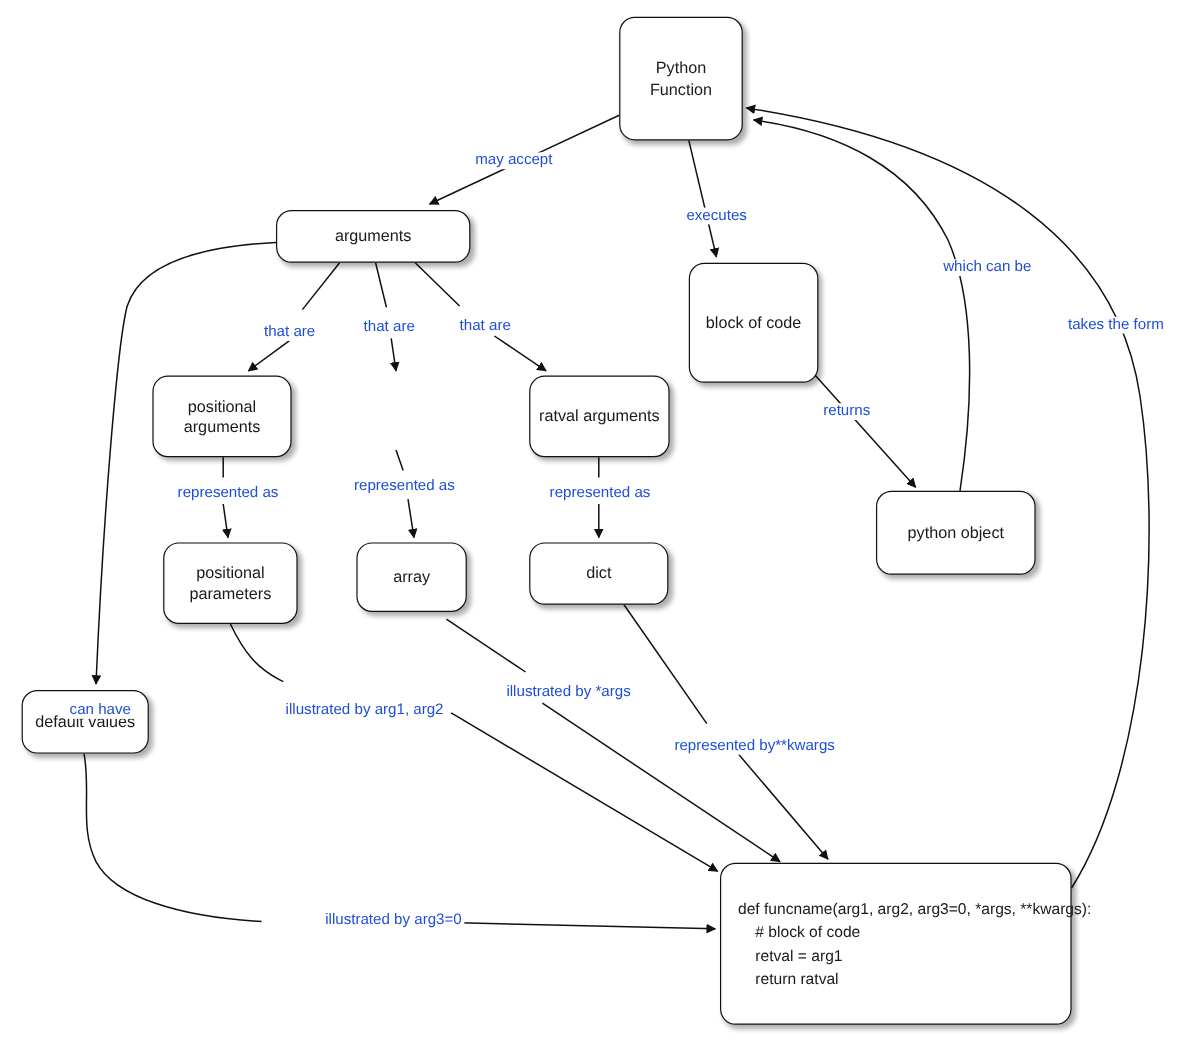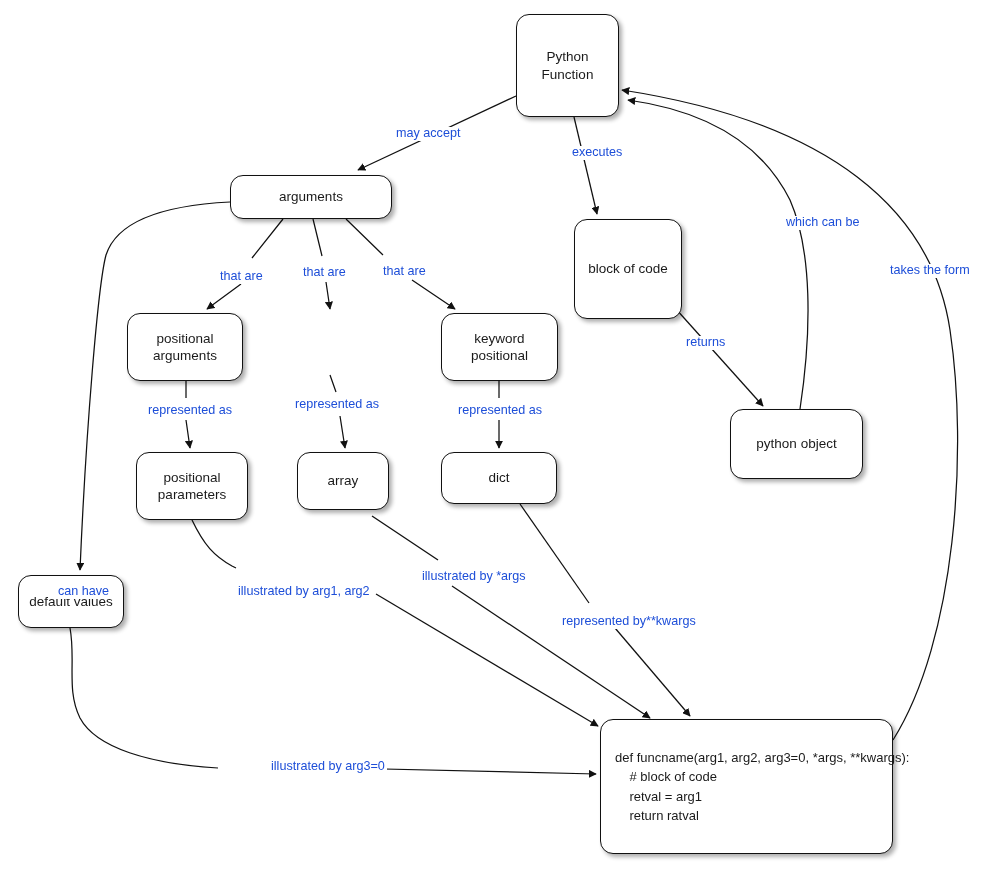--- a/index.html
+++ b/index.html
@@ -122,38 +122,38 @@
   <div class="node" style="left:230px; top:175px; width:162px; height:44px;">arguments</div>
 
   <div class="node" style="left:574px; top:219px; width:108px; height:100px;">block of code</div>
 
   <div class="node" style="left:730px; top:409px; width:133px; height:70px;">python object</div>
 
   <div class="node" style="left:127px; top:313px; width:116px; height:68px;">positional
 arguments</div>
 
 
-  <div class="node" style="left:441px; top:313px; width:117px; height:68px;">keyword positional</div>
+  <div class="node" style="left:441px; top:313px; width:117px; height:68px;">ratval arguments</div>
 
   <div class="node" style="left:136px; top:452px; width:112px; height:68px;">positional
 parameters</div>
 
   <div class="node" style="left:297px; top:452px; width:92px; height:58px;">array</div>
 
   <div class="node" style="left:441px; top:452px; width:116px; height:52px;">dict</div>
 
   <div class="node" style="left:18px; top:575px; width:106px; height:53px;">default values</div>
 
   <div class="node code" style="left:600px; top:719px; width:293px; height:135px;">def funcname(arg1, arg2, arg3=0, *args, **kwargs):
     # block of code
     retval = arg1
     return ratval</div>
 
   <div class="edge-label" style="left:394px; top:127px;">may accept</div>
-  <div class="edge-label" style="left:570px; top:146px;">executes</div>
+  <div class="edge-label" style="left:570px; top:173px;">executes</div>
   <div class="edge-label" style="left:784px; top:216px;">which can be</div>
   <div class="edge-label" style="left:888px; top:264px;">takes the form</div>
   <div class="edge-label" style="left:218px; top:270px;">that are</div>
   <div class="edge-label" style="left:301px; top:266px;">that are</div>
   <div class="edge-label" style="left:381px; top:265px;">that are</div>
   <div class="edge-label" style="left:684px; top:336px;">returns</div>
   <div class="edge-label" style="left:146px; top:404px;">represented as</div>
   <div class="edge-label" style="left:293px; top:398px;">represented as</div>
   <div class="edge-label" style="left:456px; top:404px;">represented as</div>
   <div class="edge-label" style="left:56px; top:585px;">can have</div>

